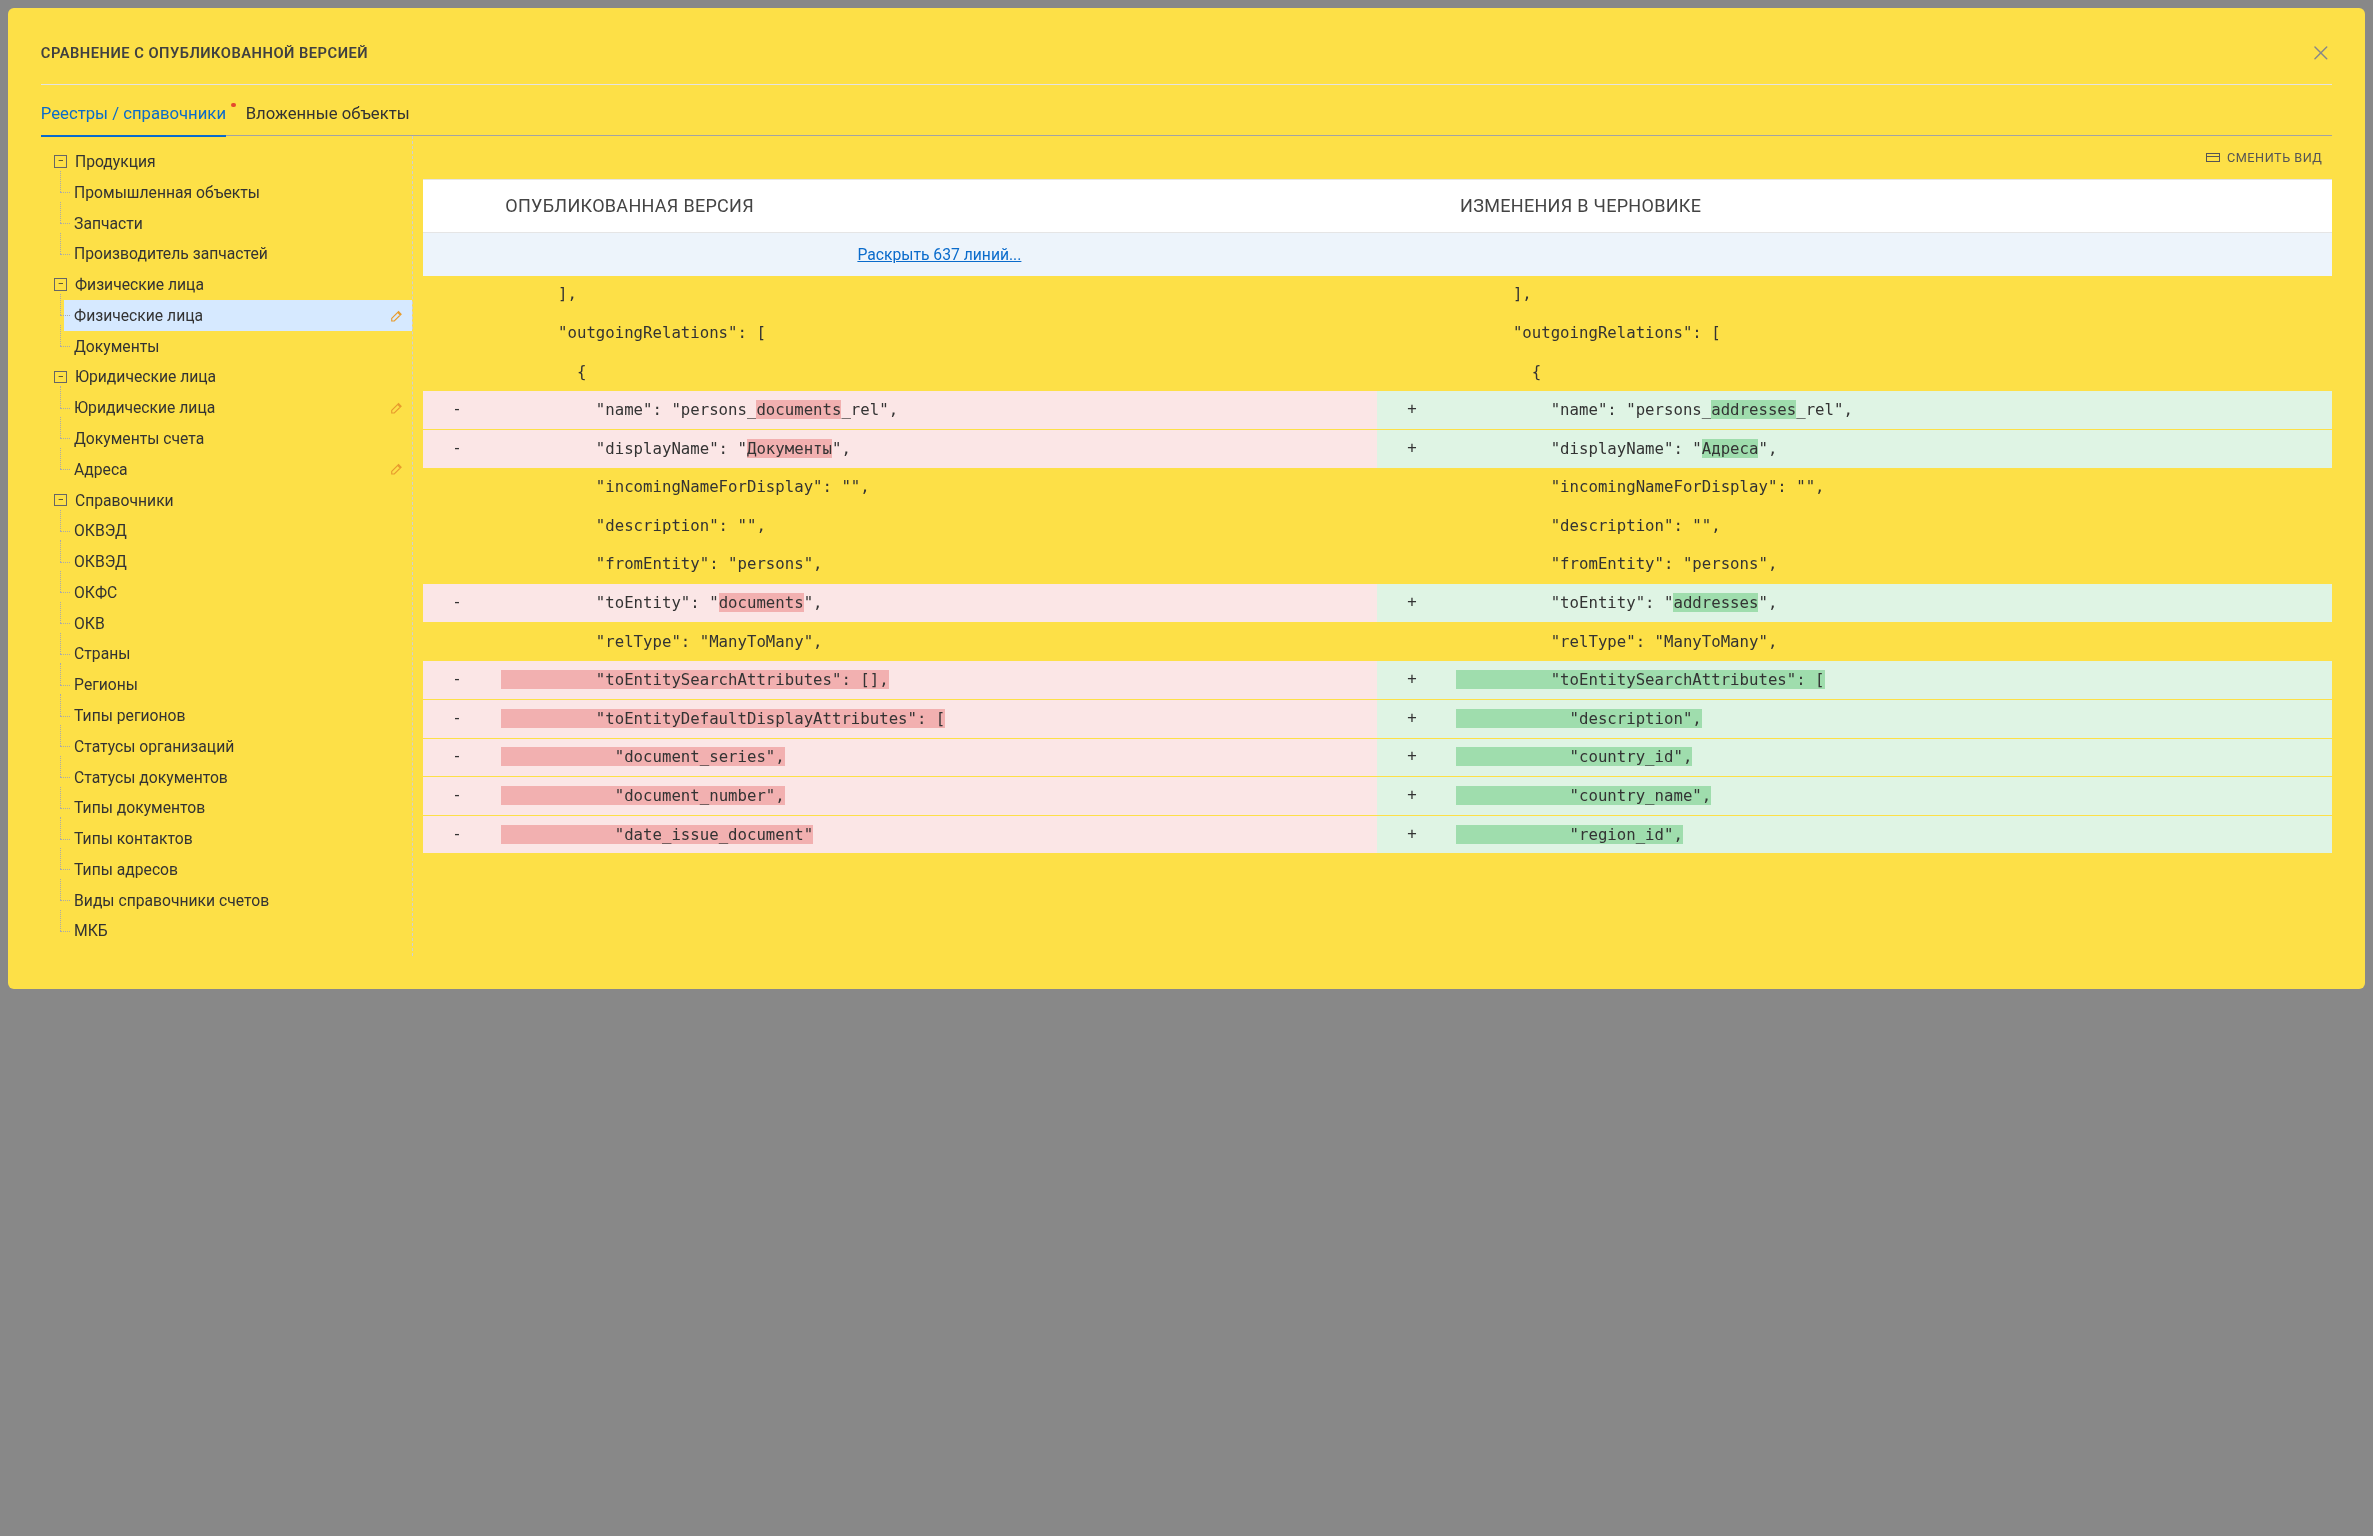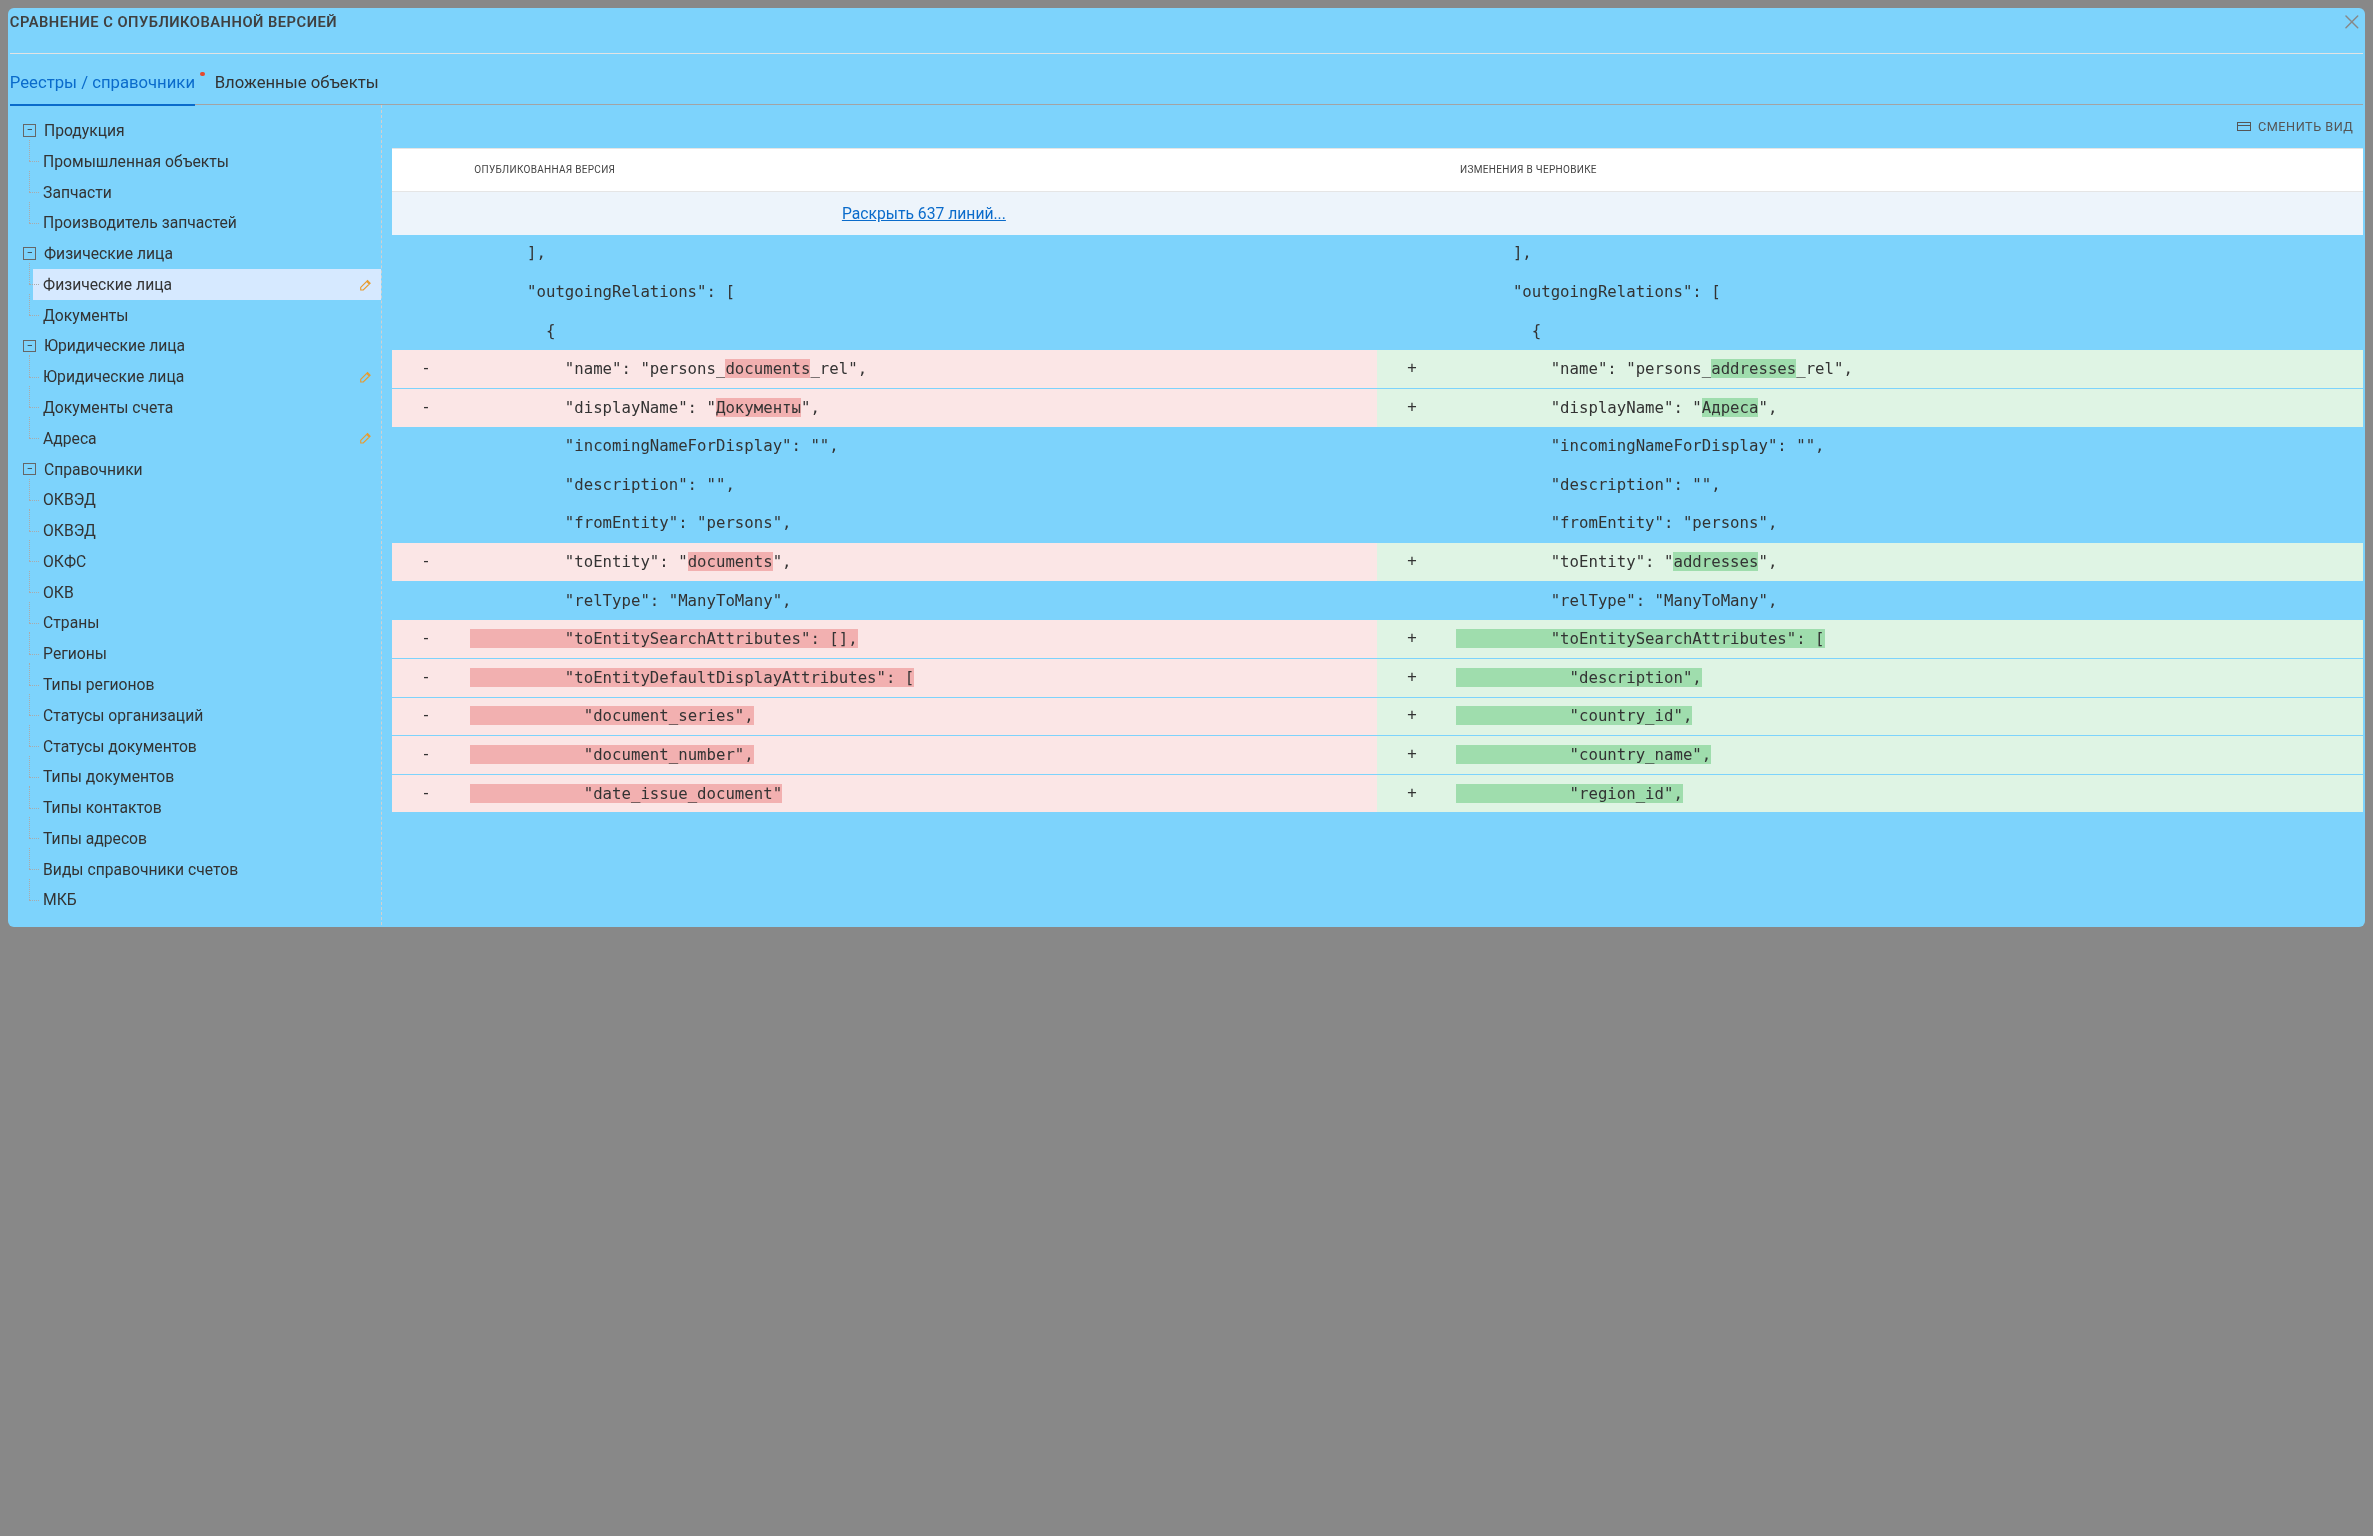--- a/index.html
+++ b/index.html
@@ -1,17 +1,17 @@
 <!DOCTYPE html>
 <html><head>
 <meta charset="utf-8">
 <style>
 * { box-sizing: border-box; margin: 0; padding: 0; }
 body { font-family: -apple-system, BlinkMacSystemFont, "Segoe UI", Roboto, Arial, sans-serif; font-size: 13.7px; color: #333; background: #888; padding: 7.8px; }
-.modal { background: #7dd3fc; border-radius: 5.9px; width: 100%; max-width: 2374px; height: 100%; display: flex; flex-direction: column; padding: 2px; }
+.modal { background: #fde047; border-radius: 5.9px; width: 100%; max-width: 2374px; height: 100%; display: flex; flex-direction: column; padding: 33px; }
 .modal-header { display: flex; justify-content: space-between; align-items: center; padding-bottom: 19.6px; border-bottom: 1px solid #e3e3e3; }
 .modal-title { font-size: 14.7px; font-weight: 600; letter-spacing: 0.5px; color: #404040; }
 .close-btn { width: 23.5px; height: 23.5px; display: flex; align-items: center; justify-content: center; cursor: pointer; color: #888; font-size: 19.6px; }
 .tabs { display: flex; gap: 19.6px; padding-top: 15.7px; border-bottom: 1px solid #a3a3a3; }
 .tab { padding: 3.9px 0 11.8px; font-size: 16.7px; color: #333; cursor: pointer; position: relative; }
 .tab.active { color: #0A6BCB; border-bottom: 2.9px solid #0A6BCB; margin-bottom:-2px; }
 .tab-dot { position: absolute; top: 2px; right: -9.8px; width: 4.9px; height: 4.9px; border-radius: 50%; background: #E6492D; }
 .content { display: flex; flex: 1; overflow: hidden; }
 .tree-panel { width: 372px; border-right: 1px dashed #d0d0d0; padding: 9.8px 0; overflow-y: auto; position:relative; }
 .tree-panel::-webkit-scrollbar { width: 9.8px; }
@@ -29,21 +29,21 @@
 .toolbar { display:flex; justify-content:flex-end; padding:3.9px 9.8px 13.7px; }
 .view-btn { display:flex; align-items:center; gap:7px; color:#555; font-size:12.7px; letter-spacing:0.5px; cursor:pointer; }
 .view-icon { width:13.7px; height:9.8px; border:1px solid #555; position:relative; }
 .view-icon::after { content:""; position:absolute; left:0; right:0; top:2.9px; border-top:1px solid #555; }
 .diff-table { flex:1; overflow-y:auto; border-top:1px solid #e5e5e5; }
 .diff-table::-webkit-scrollbar { width:9.8px; }
 .diff-table::-webkit-scrollbar-thumb { background:#b8b8b8; border-radius:4.9px; }
 .diff-header-row { display:flex; background:#fff; border-bottom:1px solid #e5e5e5; }
 .diff-col { flex:1; padding:15.7px 13.7px; }
 .diff-col-gutter { width:69px; flex-shrink:0; padding:15.7px 0; text-align:center; }
-.col-header { font-size:10px; color:#444; letter-spacing:0.3px; }
+.col-header { font-size:18px; color:#444; letter-spacing:0.3px; }
 .expand-row { display:flex; background:#EDF4FB;text-align:center; }
 .expand-row .diff-col { padding:11.8px 13.7px; }
 .expand-link { color:#0A6BCB; text-decoration:underline; font-size:15.7px; margin-left:9.8px; }
 .diff-row { display:flex; border-bottom:1px solid transparent; }
 .code-cell { font-family: ui-monospace, Menlo, Consolas, monospace; font-size:15.7px; white-space:pre-wrap; padding:7.8px 0; line-height:1.4; }
 .gutter { width:69px; flex-shrink:0; text-align:center; font-family:ui-monospace,monospace; font-size:15.7px; padding:7.8px 0; }
 .gutter.removed { background:#FBE6E6; color:#333; }
 .gutter.added { background:#DFF4E4; color:#333; }
 .side { flex:1; display:flex; }
 .side .code-cell { flex:1; padding-left:9.8px; padding-right:9.8px; }

